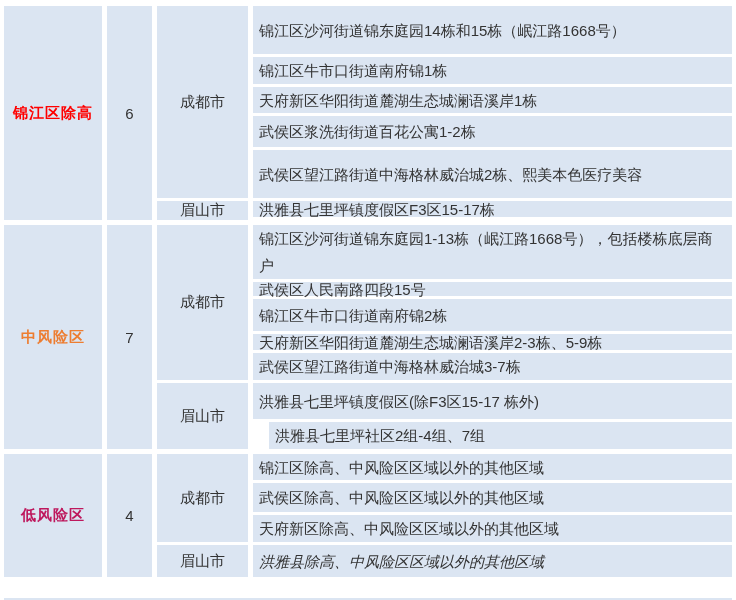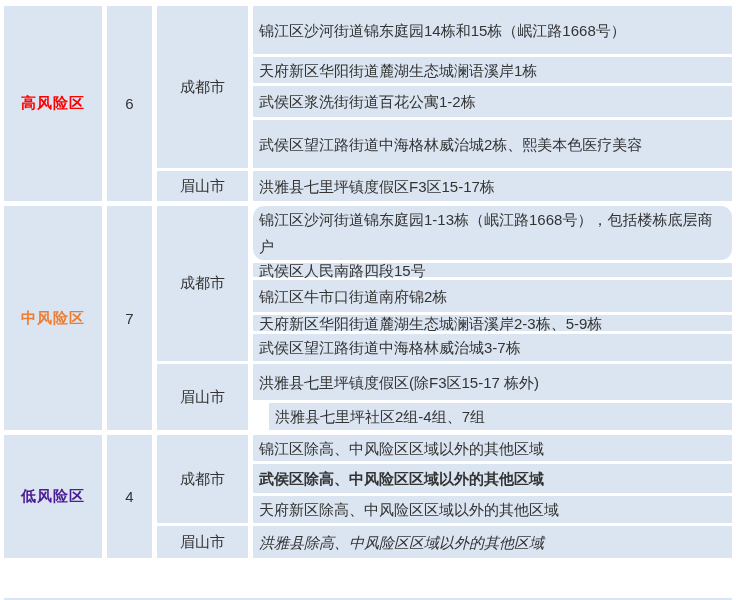--- a/index.html
+++ b/index.html
@@ -42,58 +42,61 @@
     position: absolute; left: 4px; right: 4px; bottom: 0;
     height: 2px; background: #dbe5f2;
   }
 </style>
 </head>
 <body>
 
 <div class="page">
   <div id="risk-table">
       <div class="section">
-        <div class="cell risk-cell" style="color: rgb(255, 0, 0);">高风险区</div>
+        <div class="cell risk-cell" style="color: rgb(255, 0, 0);">锦江区除高</div>
         <div class="cell count-cell">6</div>
         <div class="groups">
           <div class="group">
             <div class="cell city-cell">成都市</div>
             <div class="rows">
               <div class="cell addr-cell" style="height: 48px;">
                 <span>锦江区沙河街道锦东庭园14栋和15栋（岷江路1668号）</span>
+              </div>
+              <div class="cell addr-cell" style="height: 27px;">
+                <span>锦江区牛市口街道南府锦1栋</span>
               </div>
               <div class="cell addr-cell" style="height: 26px;">
                 <span>天府新区华阳街道麓湖生态城澜语溪岸1栋</span>
               </div>
               <div class="cell addr-cell" style="height: 31px;">
                 <span>武侯区浆洗街街道百花公寓1-2栋</span>
               </div>
               <div class="cell addr-cell" style="height: 48px;">
                 <span>武侯区望江路街道中海格林威治城2栋、熙美本色医疗美容</span>
               </div>
             </div>
           </div>
           <div class="group">
             <div class="cell city-cell">眉山市</div>
             <div class="rows">
-              <div class="cell addr-cell" style="height: 30px;">
+              <div class="cell addr-cell" style="height: 16px;">
                 <span>洪雅县七里坪镇度假区F3区15-17栋</span>
               </div>
             </div>
           </div>
         </div>
       </div>
       <div class="section">
         <div class="cell risk-cell" style="color: rgb(237, 125, 49);">中风险区</div>
         <div class="cell count-cell">7</div>
         <div class="groups">
           <div class="group">
             <div class="cell city-cell">成都市</div>
             <div class="rows">
-              <div class="cell addr-cell" style="height: 54px; border-radius: 11px;">
+              <div class="cell addr-cell" style="height: 54px;">
                 <span>锦江区沙河街道锦东庭园1-13栋（岷江路1668号），包括楼栋底层商户</span>
               </div>
               <div class="cell addr-cell" style="height: 14px;">
                 <span>武侯区人民南路四段15号</span>
               </div>
               <div class="cell addr-cell" style="height: 32px;">
                 <span>锦江区牛市口街道南府锦2栋</span>
               </div>
               <div class="cell addr-cell" style="height: 16px;">
                 <span>天府新区华阳街道麓湖生态城澜语溪岸2-3栋、5-9栋</span>
@@ -110,30 +113,30 @@
                 <span>洪雅县七里坪镇度假区(除F3区15-17 栋外)</span>
               </div>
               <div class="cell addr-cell" style="height: 27px; margin-left: 16px;">
                 <span>洪雅县七里坪社区2组-4组、7组</span>
               </div>
             </div>
           </div>
         </div>
       </div>
       <div class="section">
-        <div class="cell risk-cell" style="color: #4c1d95;">低风险区</div>
+        <div class="cell risk-cell" style="color: #be185d;">低风险区</div>
         <div class="cell count-cell">4</div>
         <div class="groups">
           <div class="group">
             <div class="cell city-cell">成都市</div>
             <div class="rows">
               <div class="cell addr-cell" style="height: 26px;">
                 <span>锦江区除高、中风险区区域以外的其他区域</span>
               </div>
-              <div class="cell addr-cell" style="height: 29px; font-weight: bold;">
+              <div class="cell addr-cell" style="height: 29px;">
                 <span>武侯区除高、中风险区区域以外的其他区域</span>
               </div>
               <div class="cell addr-cell" style="height: 27px;">
                 <span>天府新区除高、中风险区区域以外的其他区域</span>
               </div>
             </div>
           </div>
           <div class="group">
             <div class="cell city-cell">眉山市</div>
             <div class="rows">

